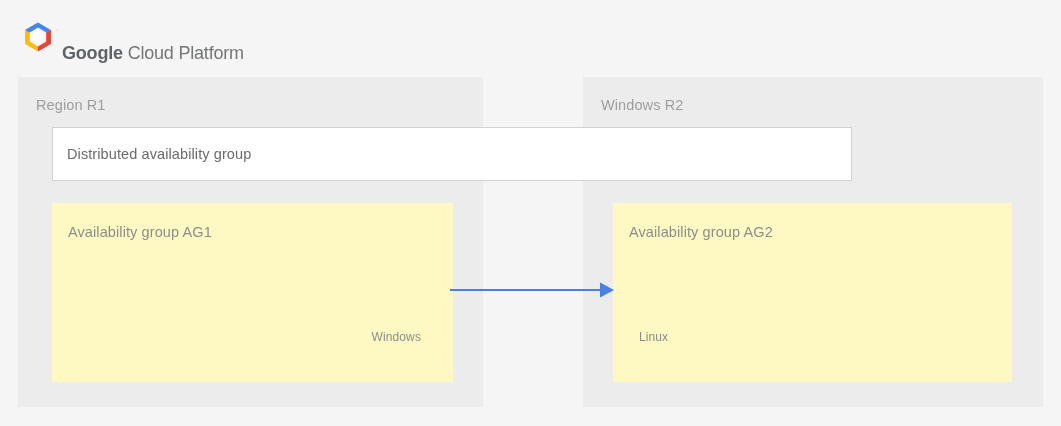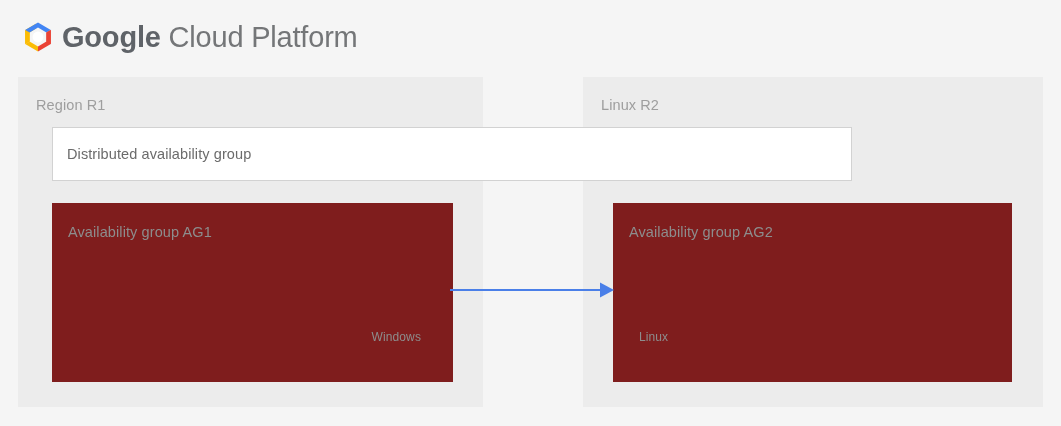--- a/index.html
+++ b/index.html
@@ -36,22 +36,22 @@
     position: absolute;
     left: 22px;
     top: 21px;
     width: 32px;
     height: 32px;
     display: block;
   }
   .logo-text {
     position: absolute;
     left: 62px;
-    top: 22px;
-    font-size: 29px;
+    top: 38px;
+    font-size: 18px;
     letter-spacing: -0.2px;
     line-height: 30px;
     white-space: nowrap;
     color: #5f6368;
   }
   .logo-text .brand {
     font-weight: bold;
     color: #5f6368;
   }
   .logo-text .product {
@@ -99,21 +99,21 @@
     color: #6b6b6b;
     letter-spacing: 0.1px;
     white-space: nowrap;
   }
 
   
   .ag-box {
     position: absolute;
     top: 203px;
     height: 179px;
-    background: #7f1d1d;
+    background: #fef9c3;
     box-sizing: border-box;
   }
   .ag-box.ag1 { left: 52px;  width: 401px; }
   .ag-box.ag2 { left: 613px; width: 399px; padding-left: 48px; }
 
   .ag-title {
     position: absolute;
     top: 21px;
     left: 16px;
     font-size: 14.5px;
@@ -164,21 +164,21 @@
     <div class="logo-text">
       <span class="brand">Google</span><span>&nbsp;</span><span class="product">Cloud Platform</span>
     </div>
   </div>
 
   <div class="region region-r1">
     <div class="region-label">Region R1</div>
   </div>
 
   <div class="region region-r2">
-    <div class="region-label">Linux R2</div>
+    <div class="region-label">Windows R2</div>
   </div>
 
   <div class="dag-box">
     <div class="dag-label">Distributed availability group</div>
   </div>
 
   <div class="ag-box ag1">
     <div class="ag-title">Availability group AG1</div>
     <div class="ag-os">Windows</div>
   </div>

